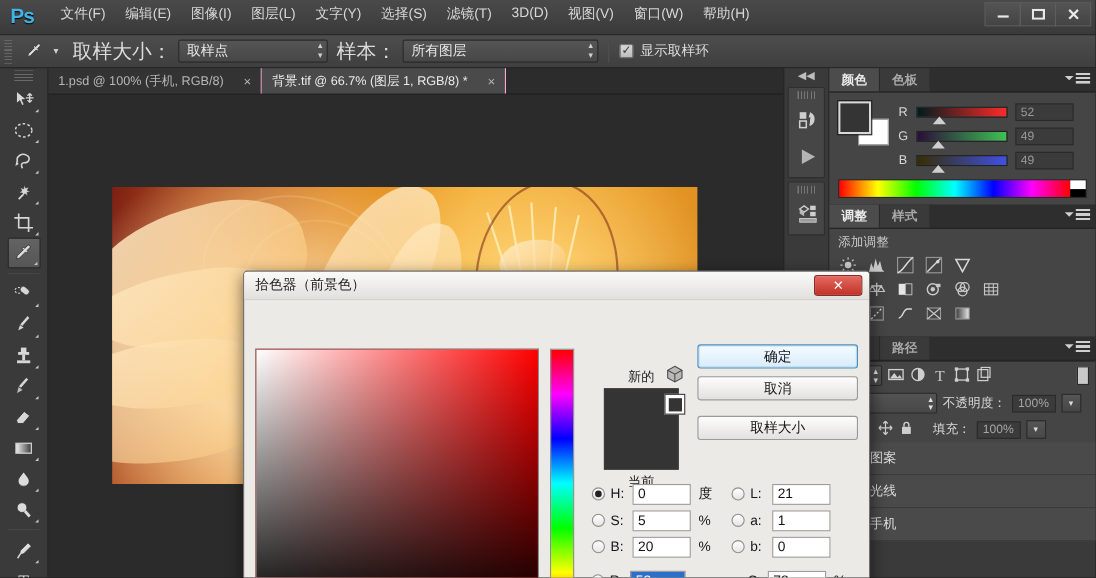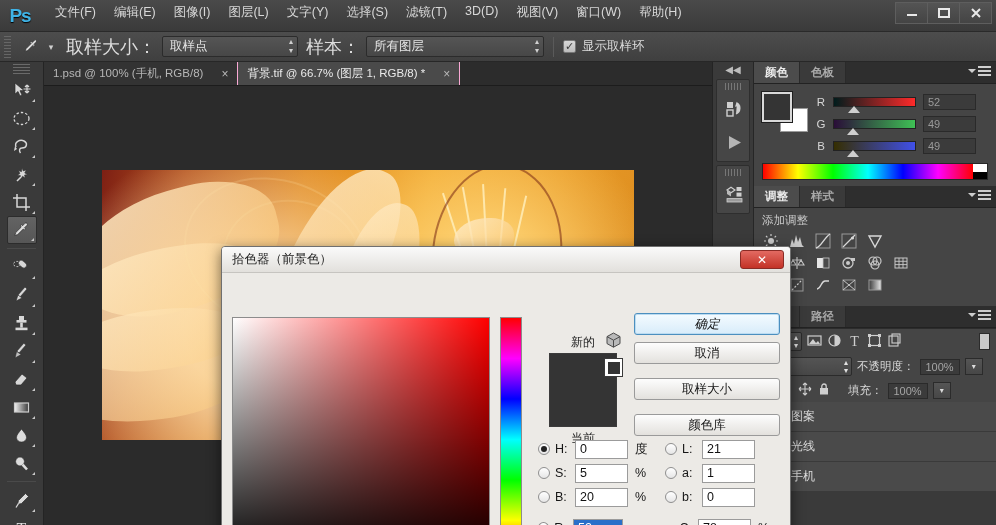--- a/index.html
+++ b/index.html
@@ -224,21 +224,21 @@
       display:flex; align-items:center; justify-content:center; margin-top:5px; }
   .web-in { width:12px; height:12px; background:#343434; }
 
   .dlg-btns { position:absolute; left:412px; top:40px; width:146px; }
   .dbtn {
     height:22px; border:1px solid #9a9a9a; border-radius:3px;
     background:linear-gradient(#fdfdfd,#e3e1dd); color:#141414; font-size:12.5px;
     display:flex; align-items:center; justify-content:center; margin-bottom:7px;
   }
   .dbtn.primary { border:1px solid #4c8fbf; box-shadow:0 0 0 1px #bcdcf1 inset;
-      background:linear-gradient(#f4fbff,#d8ecfa);font-style:italic; }
+      background:linear-gradient(#f4fbff,#d8ecfa); }
   .dbtn.gap { margin-top:14px; }
 
   .numgrid { position:absolute; left:316px; top:164px; width:244px; }
   .ngrow { display:flex; align-items:center; height:24px; }
   .radio { width:12px; height:12px; border-radius:50%; border:1px solid #8f8f8f;
      background:linear-gradient(#fff,#e6e6e6); display:flex; align-items:center; justify-content:center; }
   .radio.on::after { content:""; width:6px; height:6px; border-radius:50%; background:#222; }
   .nlab { width:20px; margin-left:5px; color:#161616; font-size:12.5px; }
   .nfield { width:53px; height:19px; border:1px solid #9b9b9b; background:#fff;
      color:#111; font-size:12.5px; padding:0 4px; display:flex; align-items:center; }
@@ -809,21 +809,20 @@
         </div>
         <div class="web-sw">
           <span class="web-in"></span>
         </div>
       </div>
 
       <div class="dlg-btns">
         <div class="dbtn primary">确定</div>
         <div class="dbtn">取消</div>
         <div class="dbtn gap">取样大小</div>
-        <div class="dbtn gap">颜色库</div>
       </div>
 
       <div class="numgrid">
         <div class="ngrow">
           <span class="radio on"></span>
           <span class="nlab">H:</span>
           <span class="nfield">0</span>
           <span class="nunit">度</span>
           <span class="ngcol2">
             <span class="radio"></span>

